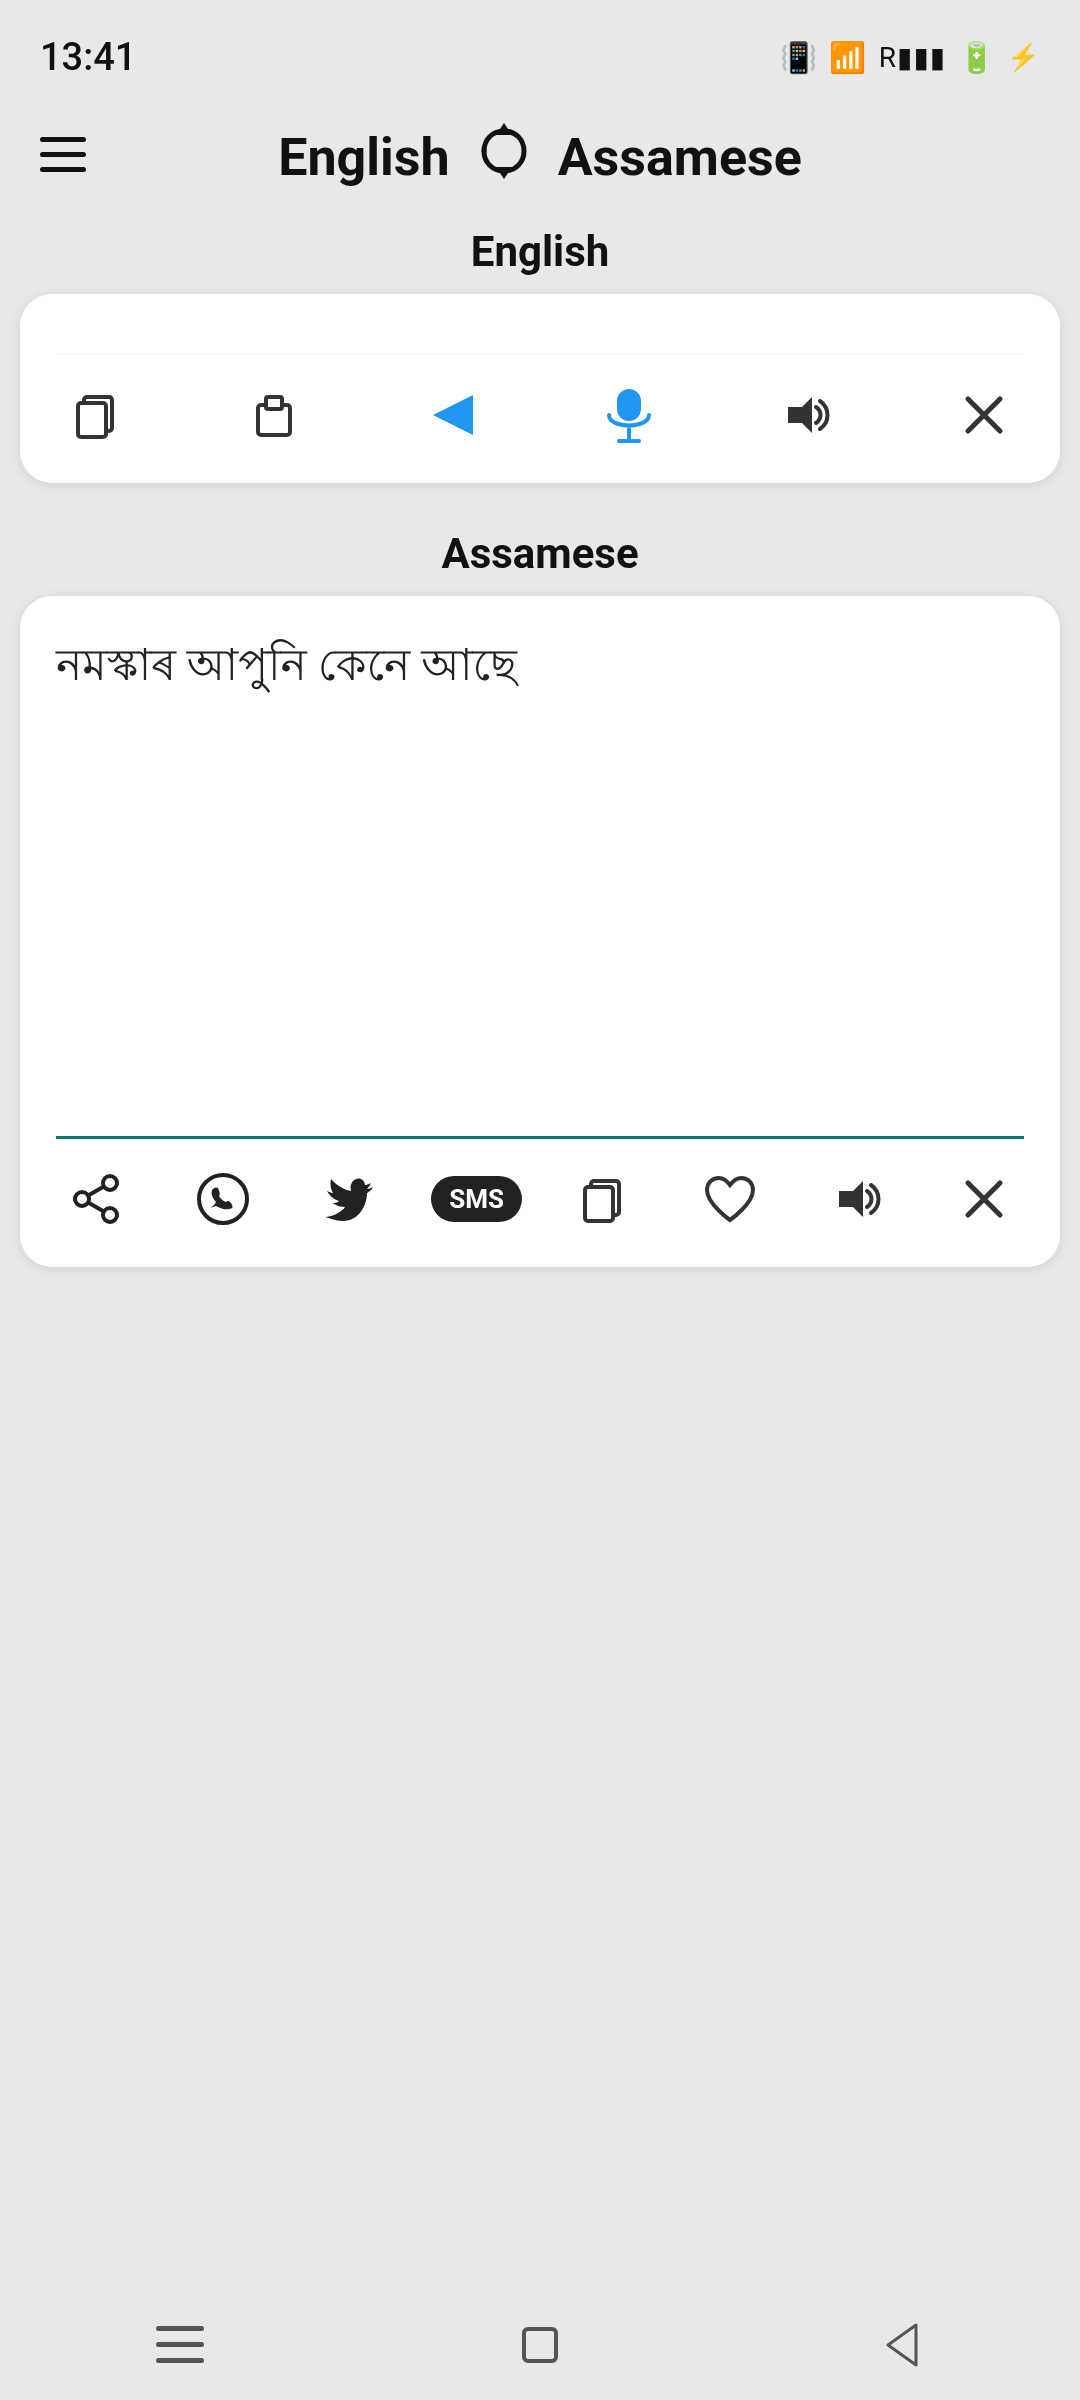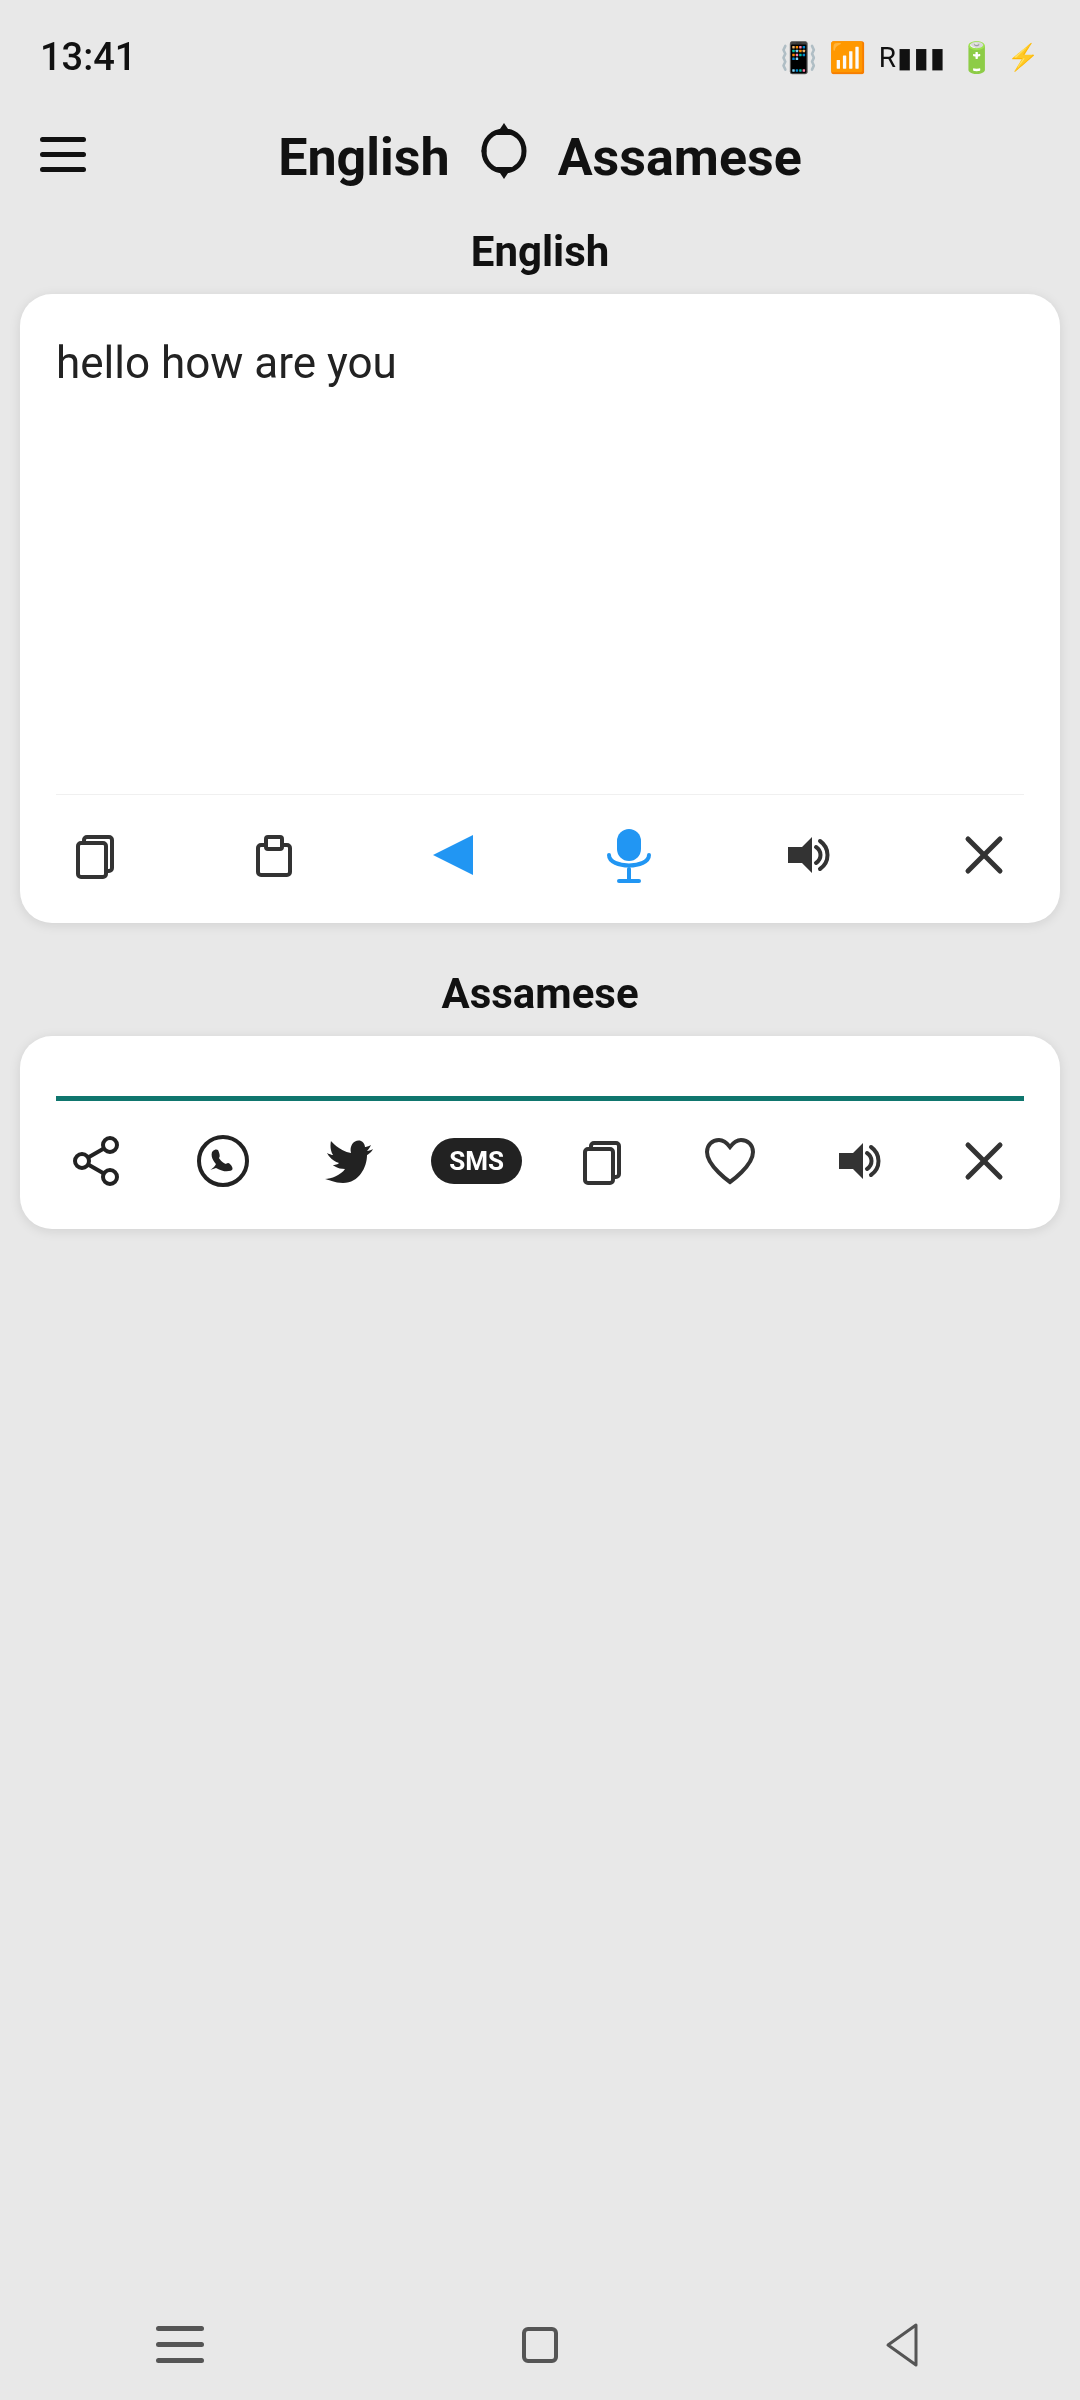--- a/index.html
+++ b/index.html
@@ -134,21 +134,21 @@
       line-height: 1.5;
       word-break: break-word;
     }
 
     .output-actions {
       display: flex;
       align-items: center;
       justify-content: space-between;
       margin-top: 24px;
       padding-top: 20px;
-      border-top: 5px solid #0f766e;
+      border-top: 3px solid #0f766e;
     }
 
     .output-actions .action-btn {
       cursor: pointer;
       display: flex;
       align-items: center;
       justify-content: center;
       width: 80px;
       height: 80px;
     }
@@ -223,21 +223,20 @@
         <polygon points="30,58 22,46 38,46" fill="#111"></polygon>
       </svg>
     </span>
     <span class="lang-name">Assamese</span>
   </div>
 </div>
 
 <div class="section-label">English</div>
 
 <div class="translation-card">
-  <div class="input-text" contenteditable="true" style="">hello how are you</div>
   <div class="card-actions">
 
     <div class="action-btn">
       <svg width="52" height="52" viewBox="0 0 52 52" fill="none">
         <rect x="14" y="8" width="28" height="34" rx="3" stroke="#333" stroke-width="4" fill="none"></rect>
         <rect x="8" y="14" width="28" height="34" rx="3" stroke="#333" stroke-width="4" fill="white"></rect>
       </svg>
     </div>
 
     <div class="action-btn">
@@ -278,20 +277,21 @@
     </div>
 
   </div>
 </div>
 
 <div class="gap"></div>
 
 <div class="section-label">Assamese</div>
 
 <div class="output-card">
+  <div class="output-text">নমস্কাৰ আপুনি কেনে আছে</div>
   <div class="output-actions">
 
     <div class="action-btn">
       <svg width="52" height="52" viewBox="0 0 52 52" fill="none">
         <circle cx="40" cy="10" r="7" stroke="#222" stroke-width="4" fill="none"></circle>
         <circle cx="40" cy="42" r="7" stroke="#222" stroke-width="4" fill="none"></circle>
         <circle cx="12" cy="26" r="7" stroke="#222" stroke-width="4" fill="none"></circle>
         <line x1="19" y1="22" x2="33" y2="14" stroke="#222" stroke-width="4" stroke-linecap="round"></line>
         <line x1="19" y1="30" x2="33" y2="38" stroke="#222" stroke-width="4" stroke-linecap="round"></line>
       </svg>

